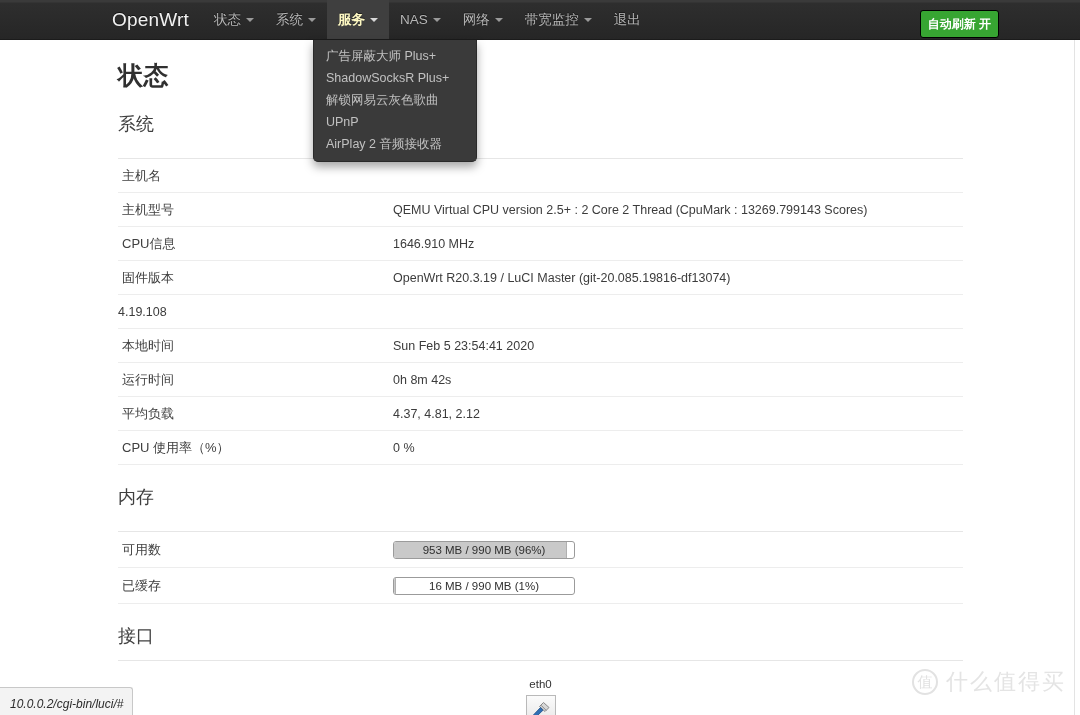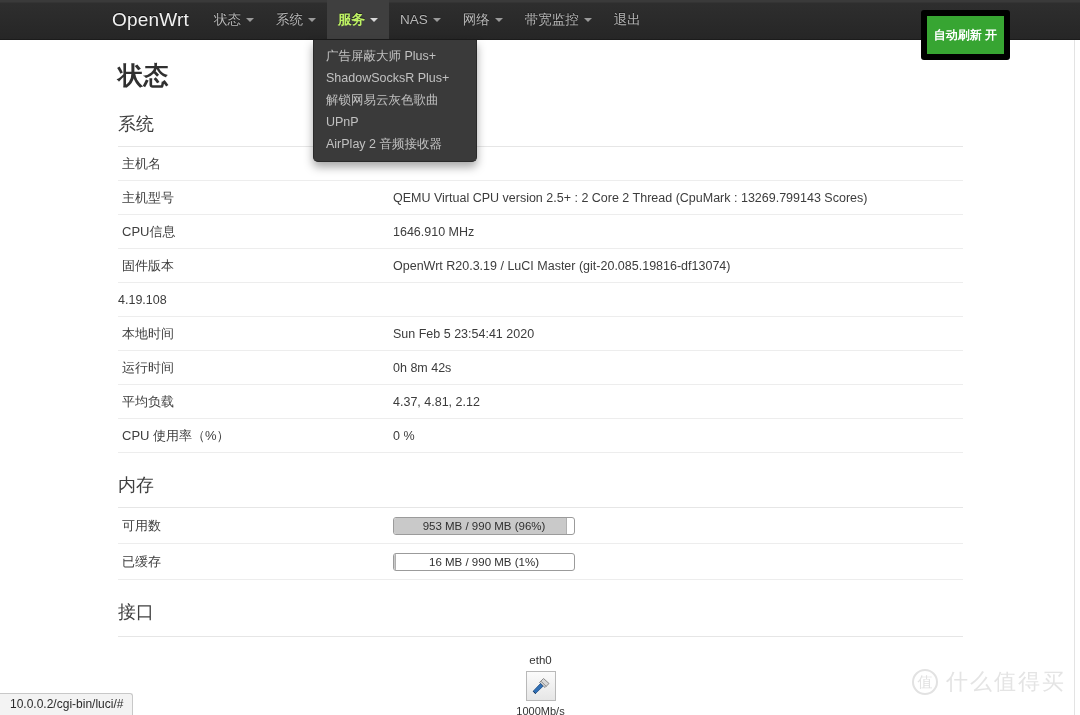--- a/index.html
+++ b/index.html
@@ -53,21 +53,21 @@
     color: #b6b6b6;
     font-size: 13.5px;
     line-height: 40px;
     padding: 0 11px;
     white-space: nowrap;
     cursor: pointer;
     text-shadow: 0 -1px 0 rgba(0,0,0,.5);
   }
   .nav-item.active {
     background: #3f3f3f;
-    color: #bef264;
+    color: #fef9c3;
     font-weight: bold;
   }
   .caret {
     display: inline-block;
     width: 0; height: 0;
     margin-left: 5px;
     vertical-align: middle;
     border-left: 4px solid transparent;
     border-right: 4px solid transparent;
     border-top: 4px solid #9a9a9a;
@@ -93,30 +93,30 @@
     font-size: 12.5px;
     line-height: 22px;
     padding: 0 12px;
     white-space: nowrap;
     cursor: pointer;
   }
 
   
   .refresh-badge {
     position: absolute;
-    right: 70px;
+    right: 81px;
     top: 10px;
     background: #37a532;
-    border: 6px solid #000000;
+    border: 1px solid #000000;
     border-radius: 3px;
     color: #ffffff;
     font-size: 12px;
     font-weight: bold;
     line-height: 18px;
-    padding: 10px 7px;
+    padding: 4px 7px;
     cursor: pointer;
     z-index: 45;
     white-space: nowrap;
   }
 
   
   .content {
     position: absolute;
     top: 40px; left: 0;
     width: 1074px;
@@ -141,21 +141,21 @@
     margin: 18px 0 0 0;
     padding: 0;
     font-size: 18px;
     font-weight: 400;
     color: #3f3f3f;
     line-height: 28px;
   }
 
   .table {
     width: 845px;
-    margin-top: 8px;
+    margin-top: 20px;
     border-top: 1px solid #e6e6e6;
   }
   .row {
     display: flex;
     align-items: center;
     height: 34px;
     border-bottom: 1px solid #ededed;
   }
   .row .key {
     width: 275px;
@@ -237,23 +237,24 @@
   .statusbar {
     position: absolute;
     left: 0; bottom: 0;
     background: #f3f3f3;
     border: 1px solid #c8c8c8;
     border-left: none; border-bottom: none;
     border-radius: 0 3px 0 0;
     font-size: 12px;
     color: #2b2b2b;
     line-height: 21px;
-    padding: 0 9px 0 10px;
+    padding: 6px 9px 0 10px;
     z-index: 60;
     white-space: nowrap;
+    font-style: italic;
   }
 
   
   .watermark {
     position: absolute;
     right: 14px;
     bottom: 18px;
     display: flex;
     align-items: center;
     gap: 8px;

